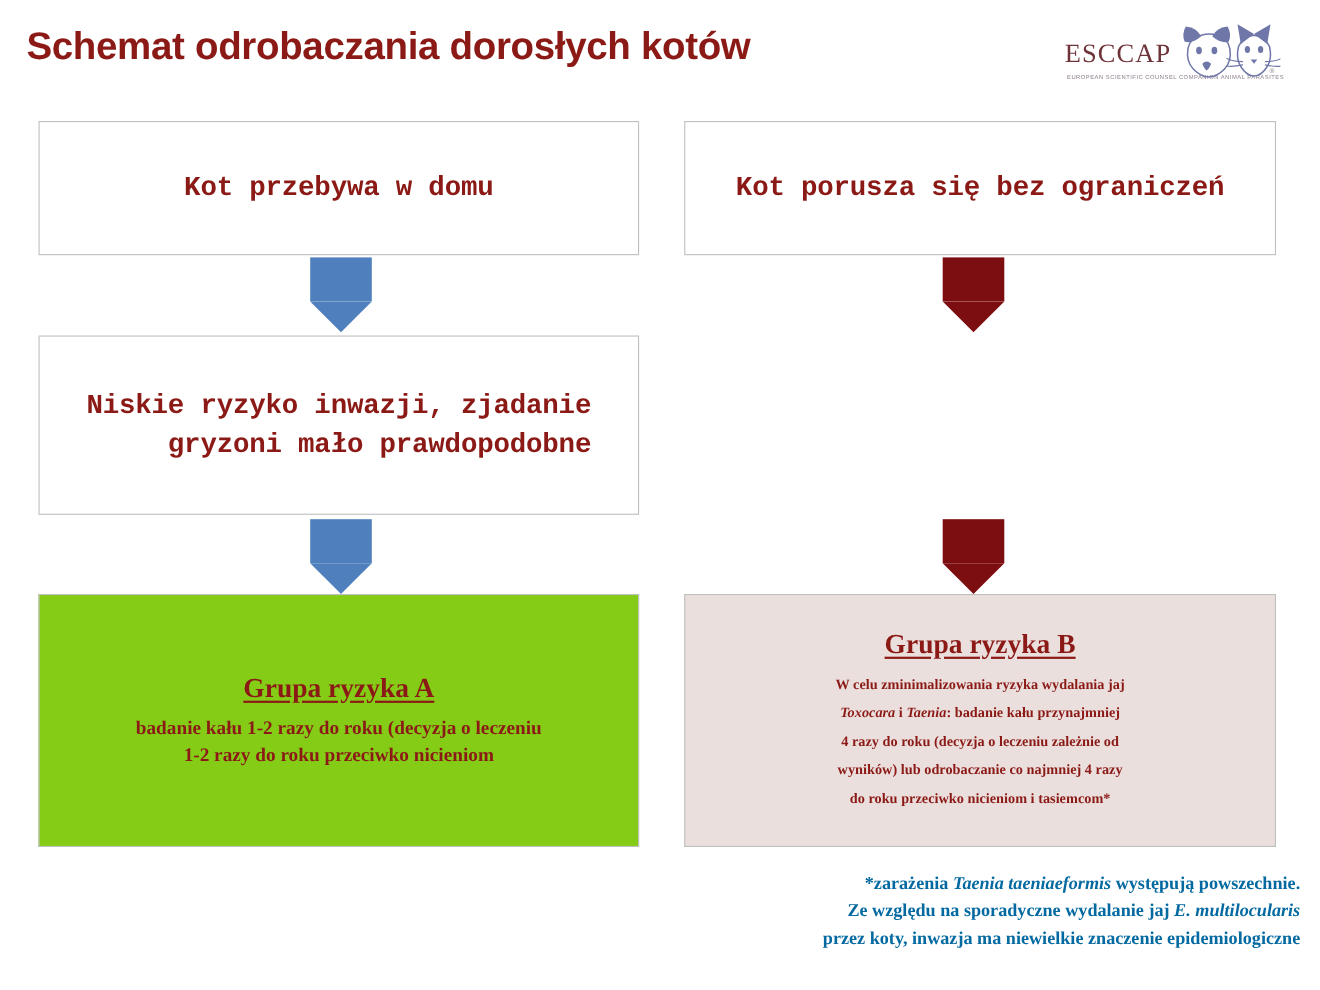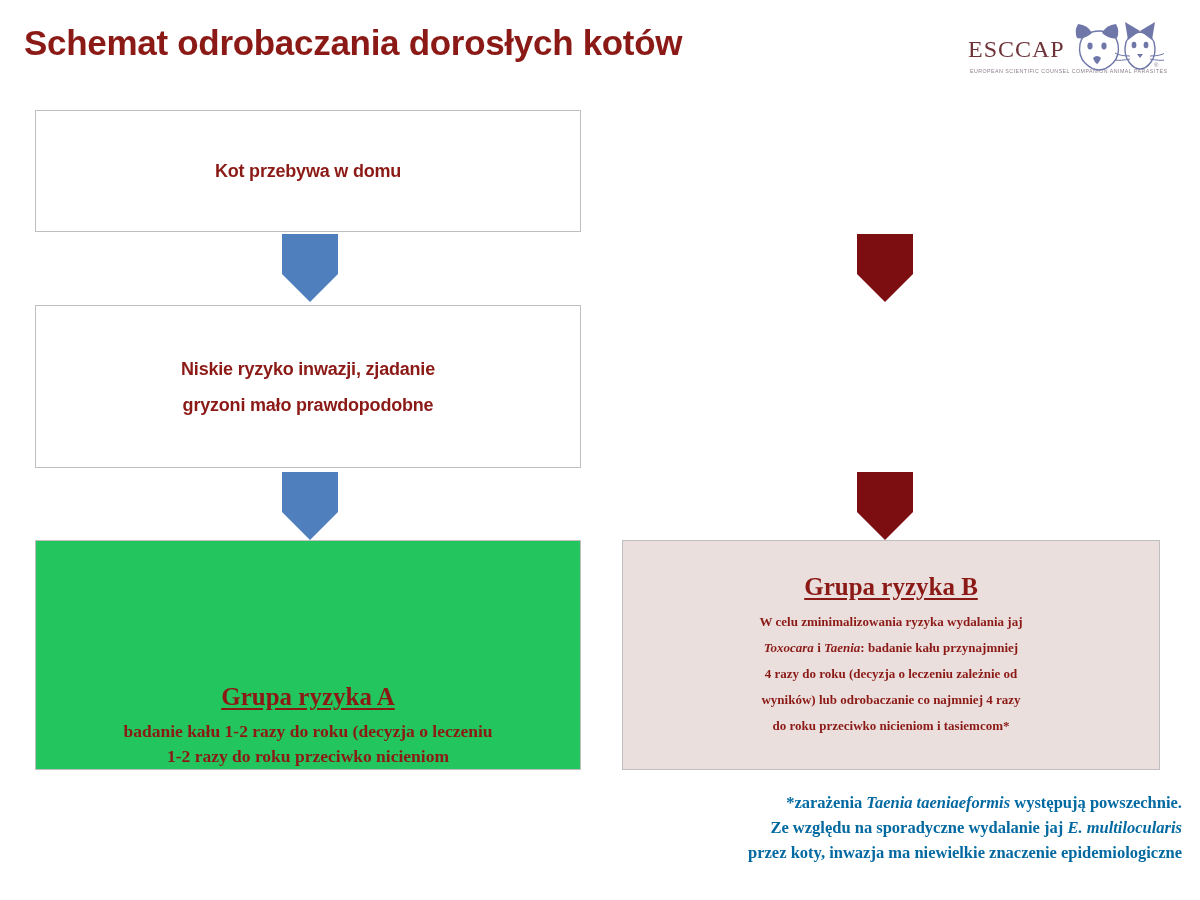--- a/index.html
+++ b/index.html
@@ -82,31 +82,32 @@
   .flowbox {
     position: absolute;
     box-sizing: border-box;
     border: 1px solid #bfbfbf;
     display: flex;
     align-items: center;
     justify-content: center;
     text-align: center;
   }
   .flowbox.white { background: #ffffff; }
-  .flowbox.blue  { background: #22c55e; align-items: flex-end; }
+  .flowbox.blue  { background: #84cc16; }
   .flowbox.pink  { background: #eadfdd; }
 
   .flowbox .headline {
-    font-family: Liberation Sans, sans-serif;
-    font-weight: bold;
-    color: #8b1a16;
-    font-size: 18px;
+    font-family: Liberation Mono, monospace;
+    font-weight: bold;
+    color: #8b1a16;
+    font-size: 25px;
     line-height: 36px;
     letter-spacing: -0.2px;
     padding: 0 14px;
+    text-align: right;
   }
 
   
   .riskwrap {
     width: 100%;
     padding: 0 12px;
     box-sizing: border-box;
   }
   .risk-title {
     font-family: "Liberation Serif", serif;
@@ -239,20 +240,23 @@
   <div class="flowbox blue" style="left:35px; top:540px; width:546px; height:230px;">
     <div class="riskwrap">
       <div class="risk-title">Grupa ryzyka A</div>
       <div class="risk-body">
         <div>badanie kału 1-2 razy do roku (decyzja o leczeniu</div>
         <div>1-2 razy do roku przeciwko nicieniom</div>
       </div>
     </div>
   </div>
 
+  <div class="flowbox white" style="left:622px; top:110px; width:538px; height:122px;">
+    <div class="headline">Kot porusza się bez ograniczeń</div>
+  </div>
 
   <div class="arrow red" style="left:857px; top:234px;">
     <div class="shaft"></div>
     <div class="head"></div>
   </div>
 
 
   <div class="arrow red" style="left:857px; top:472px;">
     <div class="shaft"></div>
     <div class="head"></div>

